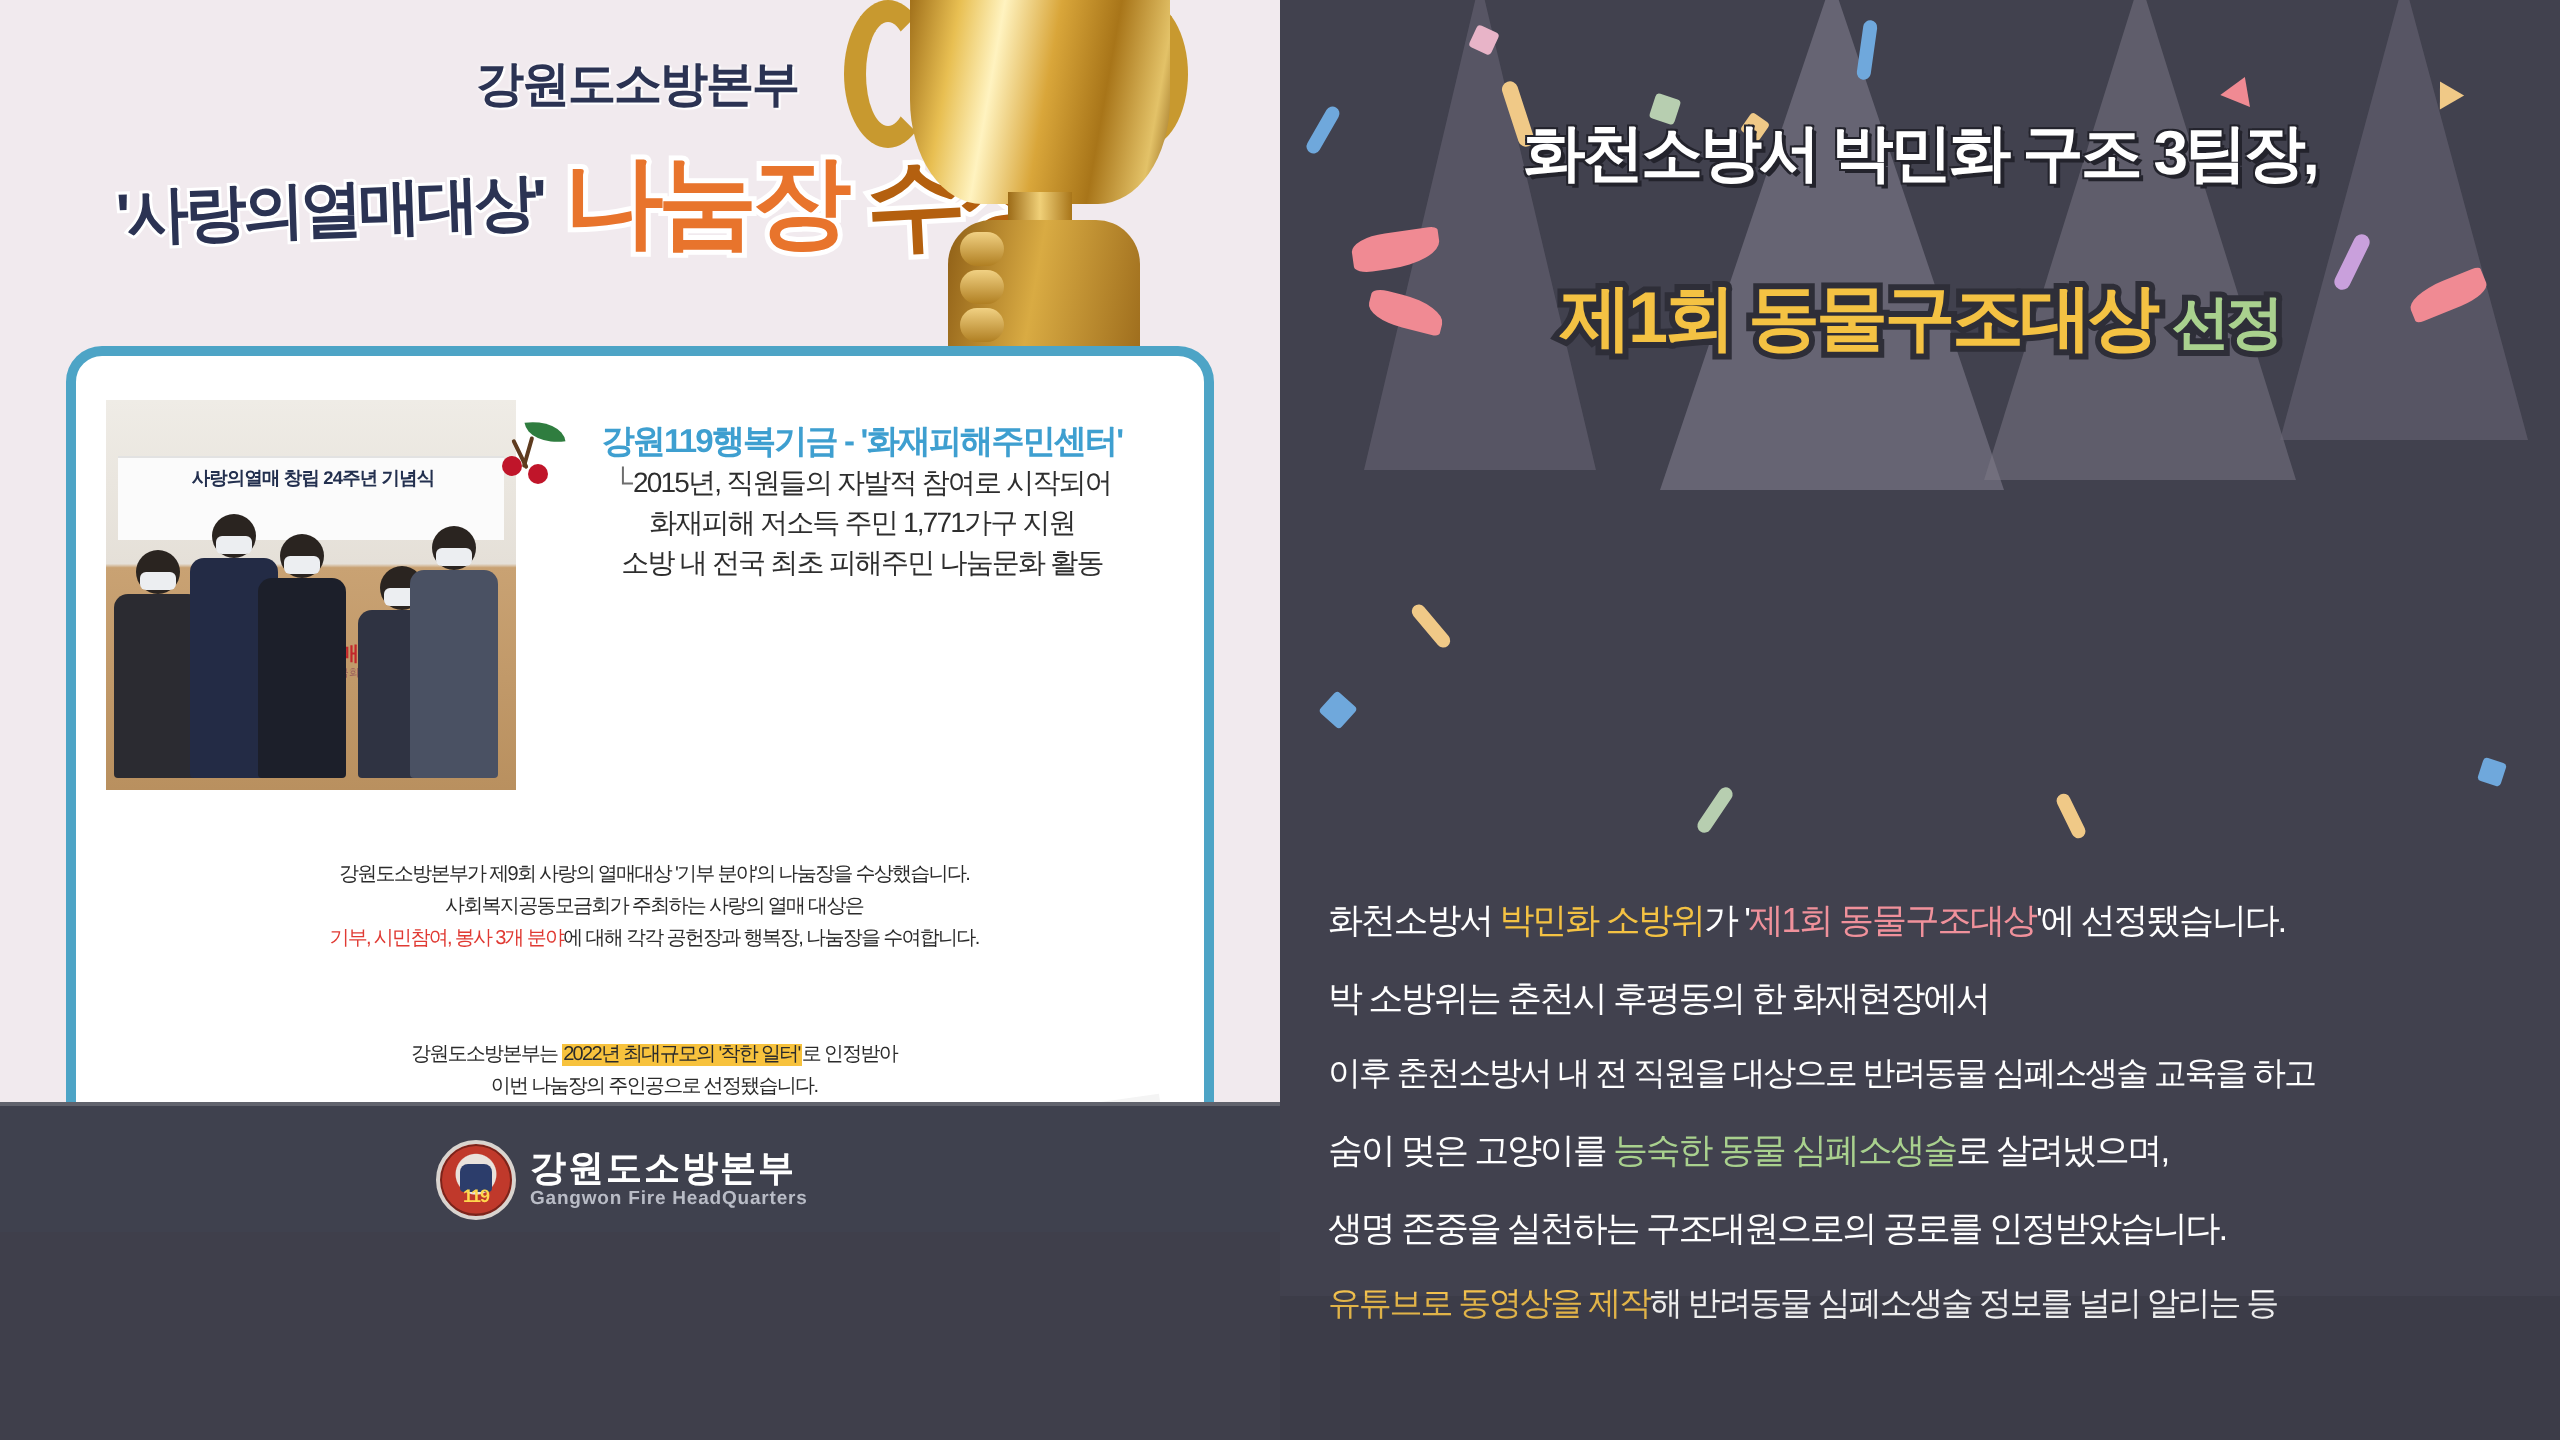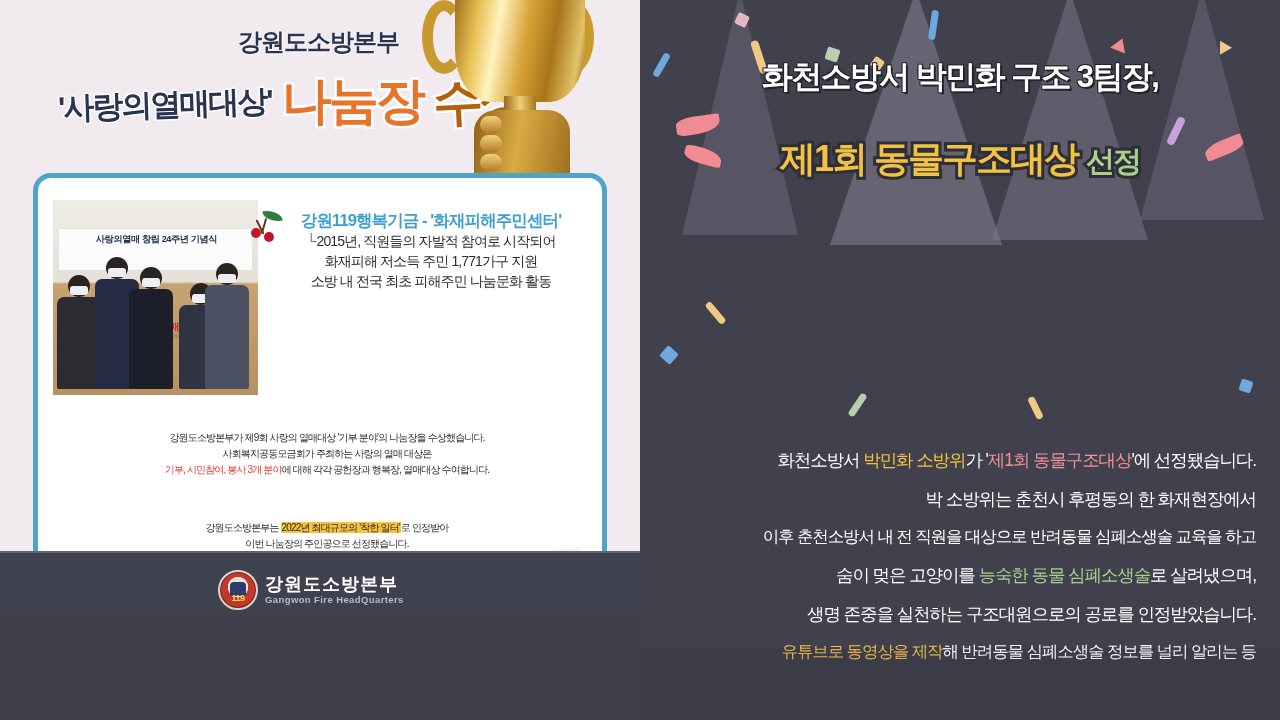--- a/index.html
+++ b/index.html
@@ -206,21 +206,21 @@
     color:#f4c243;
     -webkit-text-stroke:6px #2e2e38; paint-order:stroke fill;
   }
   .r-head2 .green{
     color:#a9d18e; font-size:29px;
     -webkit-text-stroke:6px #2e2e38; paint-order:stroke fill;
   }
 
   .r-body{
     position:absolute; left:24px; right:24px; top:448px;
-    text-align:right; color:#ffffff; font-size:17.5px; letter-spacing:-1.1px;
+    text-align:left; color:#ffffff; font-size:17.5px; letter-spacing:-1.1px;
   }
   .r-body .ln{ margin-bottom:15px; white-space:nowrap; }
   .r-body .ln:last-child{ margin-bottom:0; }
   .r-body .gold{ color:#f4c243; }
   .r-body .pink{ color:#f0919b; }
   .r-body .green{ color:#a9d18e; }
   .r-body .yellow{ color:#f2c14e; }
   .r-shade{
     position:absolute; left:0; right:0; top:648px; bottom:0; background:rgba(0,0,0,.07);
   }
@@ -301,21 +301,21 @@
           <div class="b-title blue">강원119행복기금 - '화재피해주민센터'</div>
           <div class="b-sub"><span class="el">└</span><span>2015년, 직원들의 자발적 참여로 시작되어</span></div>
           <div class="b-sub">화재피해 저소득 주민 1,771가구 지원</div>
           <div class="b-sub">소방 내 전국 최초 피해주민 나눔문화 활동</div>
         </div>
       </div>
 
       <div class="para p1">
         <div>강원도소방본부가 제9회 사랑의 열매대상 '기부 분야'의 나눔장을 수상했습니다.</div>
         <div>사회복지공동모금회가 주최하는 사랑의 열매 대상은</div>
-        <div><span class="red">기부, 시민참여, 봉사 3개 분야</span><span>에 대해 각각 공헌장과 행복장, 열매대상 수여합니다.</span></div>
+        <div><span class="red">기부, 시민참여, 봉사 3개 분야</span><span>에 대해 각각 공헌장과 행복장, 나눔장을 수여합니다.</span></div>
       </div>
 
       <div class="para p2">
         <div><span>강원도소방본부는 </span><span class="hl">2022년 최대규모의 '착한 일터'</span><span>로 인정받아</span></div>
         <div>이번 나눔장의 주인공으로 선정됐습니다.</div>
       </div>
 
 
       <div class="press-left">
         <div class="gw-daily">江原日報</div>

